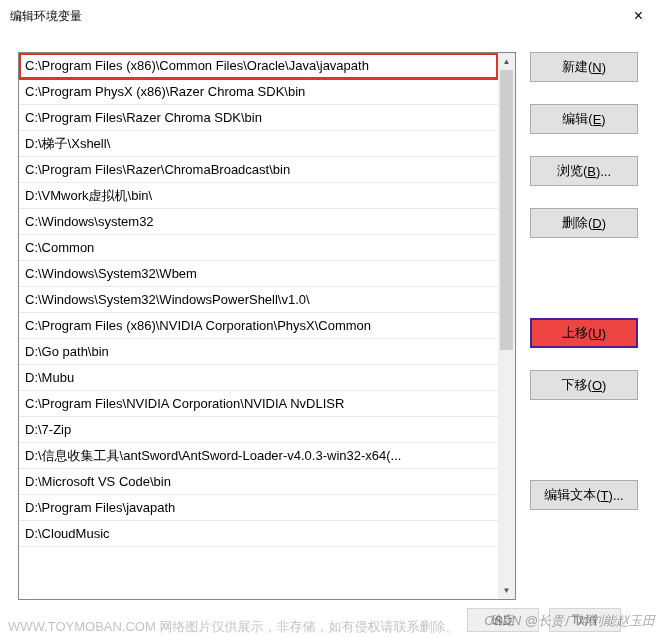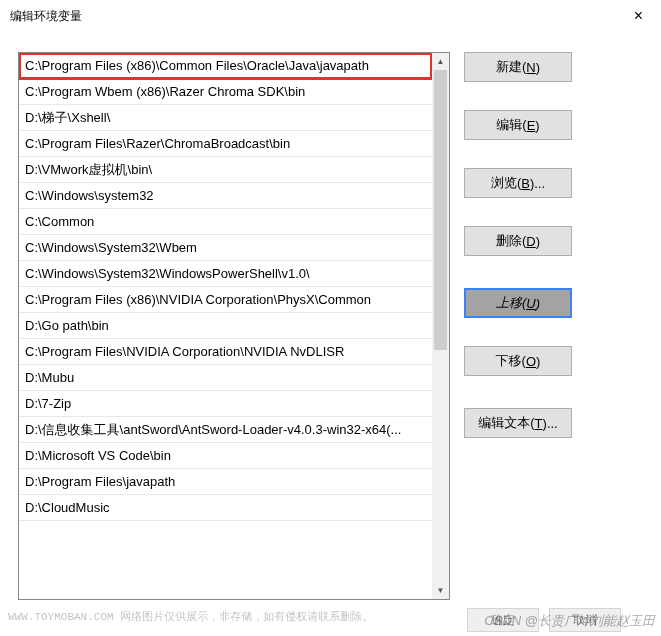--- a/index.html
+++ b/index.html
@@ -30,21 +30,21 @@
       cursor: pointer;
       padding: 0 6px;
     }
     .dialog-body {
       display: flex;
       padding: 20px 10px 0 18px;
       gap: 14px;
     }
     .list-container {
       position: relative;
-      width: 432px;
+      width: 498px;
       height: 548px;
       border: 1px solid #828790;
       background: #fff;
     }
     .list-scroll {
       position: absolute;
       top: 0;
       left: 0;
       right: 17px;
       bottom: 0;
@@ -100,35 +100,34 @@
       flex-direction: column;
       width: 108px;
     }
     .win-button {
       height: 30px;
       border: 1px solid #adadad;
       background: #e1e1e1;
       font-size: 13px;
       font-family: inherit;
       cursor: pointer;
-      margin-bottom: 28px;
+      margin-bottom: 22px;
       display: flex;
       align-items: center;
       justify-content: center;
     }
     .win-button.selected {
-      border: 2px solid #3b82f6;
-      background: #a3a3a3;
-      font-style: italic;
+      border: 2px solid #4c1d95;
+      background: #ef4444;
     }
     .win-button .mnemonic {
       text-decoration: underline;
     }
     .gap-large {
-      margin-bottom: 32px;
+      margin-bottom: 80px;
     }
     .bottom-area {
       position: absolute;
       bottom: 0;
       left: 0;
       right: 0;
       height: 32px;
       display: flex;
       align-items: center;
       justify-content: flex-end;
@@ -149,53 +148,53 @@
       position: absolute;
       bottom: 6px;
       right: 6px;
       font-size: 13px;
       color: rgba(0,0,0,0.35);
       pointer-events: none;
       font-style: italic;
     }
     .footer-note {
       position: absolute;
-      bottom: 12px;
+      bottom: 0;
       left: 8px;
-      font-size: 11px;
+      font-size: 13px;
       color: rgba(0,0,0,0.25);
       pointer-events: none;
-      font-family: Liberation Mono, monospace;
     }
   </style>
 </head>
 <body>
 
 <div class="titlebar">
   <span>编辑环境变量</span>
   <span class="close-btn">×</span>
 </div>
 
 <div class="dialog-body">
 
   <div class="list-container">
     <div class="list-scroll" id="list-scroll">
         <div class="list-item highlighted">C:\Program Files (x86)\Common Files\Oracle\Java\javapath</div>
-        <div class="list-item">C:\Program Wbem (x86)\Razer Chroma SDK\bin</div>
+        <div class="list-item">C:\Program PhysX (x86)\Razer Chroma SDK\bin</div>
+        <div class="list-item">C:\Program Files\Razer Chroma SDK\bin</div>
         <div class="list-item">D:\梯子\Xshell\</div>
         <div class="list-item">C:\Program Files\Razer\ChromaBroadcast\bin</div>
         <div class="list-item">D:\VMwork虚拟机\bin\</div>
         <div class="list-item">C:\Windows\system32</div>
         <div class="list-item">C:\Common</div>
         <div class="list-item">C:\Windows\System32\Wbem</div>
         <div class="list-item">C:\Windows\System32\WindowsPowerShell\v1.0\</div>
         <div class="list-item">C:\Program Files (x86)\NVIDIA Corporation\PhysX\Common</div>
         <div class="list-item">D:\Go path\bin</div>
+        <div class="list-item">D:\Mubu</div>
         <div class="list-item">C:\Program Files\NVIDIA Corporation\NVIDIA NvDLISR</div>
-        <div class="list-item">D:\Mubu</div>
         <div class="list-item">D:\7-Zip</div>
         <div class="list-item">D:\信息收集工具\antSword\AntSword-Loader-v4.0.3-win32-x64(...</div>
         <div class="list-item">D:\Microsoft VS Code\bin</div>
         <div class="list-item">D:\Program Files\javapath</div>
         <div class="list-item">D:\CloudMusic</div>
       </div>
     <div class="scrollbar">
       <div class="scroll-arrow">▲</div>
       <div class="scroll-track">
         <div class="scroll-thumb"></div>

